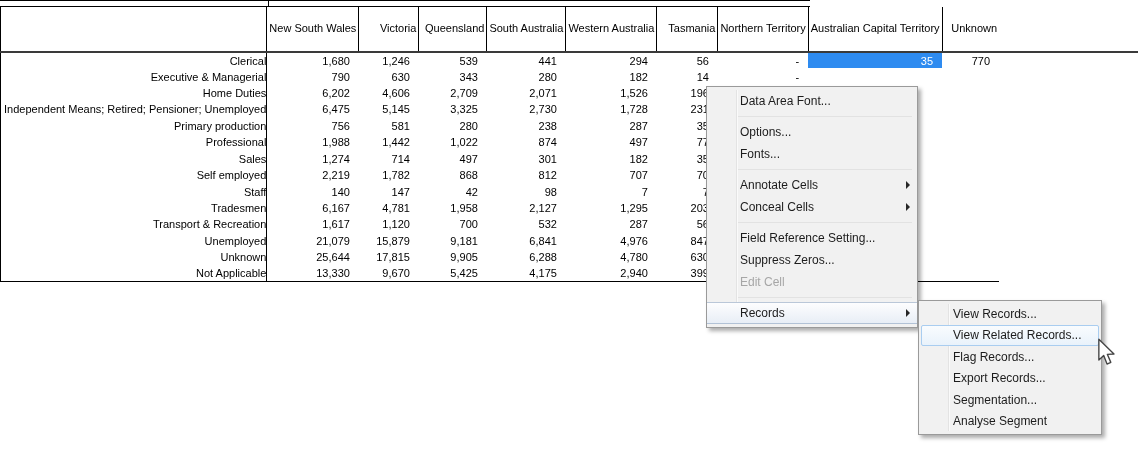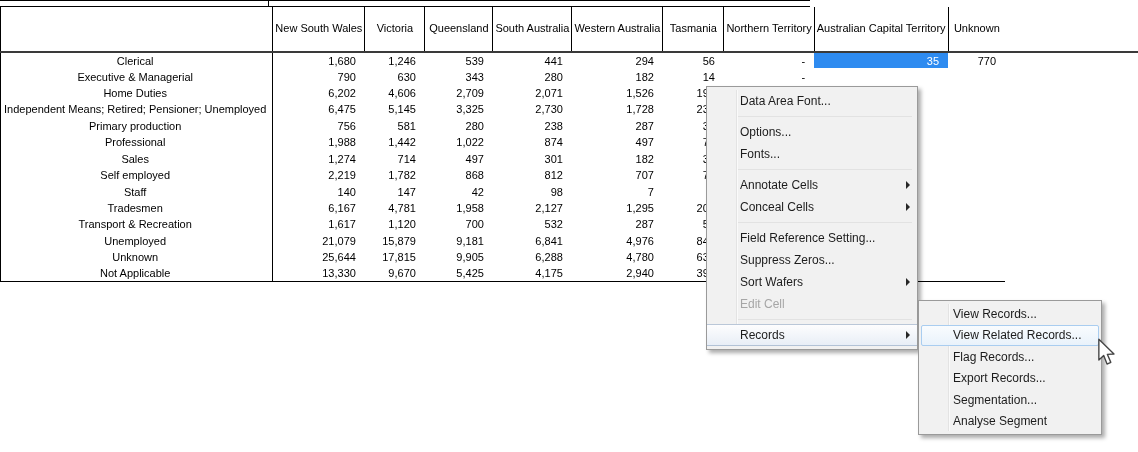--- a/index.html
+++ b/index.html
@@ -8,24 +8,24 @@
 
   
   .strip-line{position:absolute;left:0;width:810px;height:1px;background:#000;}
   .strip-tick{position:absolute;left:268px;top:0;width:1px;height:7px;background:#000;}
 
   
   table.xtab{position:absolute;left:0;top:7px;border-collapse:collapse;table-layout:fixed;
              border-left:1px solid #000;}
   table.xtab th,table.xtab td{font-weight:400;font-size:11px;color:#000;overflow:hidden;white-space:nowrap;}
   table.xtab thead th{height:44px;border-bottom:2px solid #3a3a3a;border-left:1px solid #000;
-                      text-align:center;vertical-align:middle;line-height:1.25;padding:0 2px;margin-left:18px;}
+                      text-align:right;vertical-align:middle;line-height:1.25;padding:0 2px;margin-left:18px;}
   table.xtab thead th.corner{border-left:none;}
   table.xtab tbody tr{height:16.43px;}
-  table.xtab tbody th.rowlabel{text-align:center;padding:0 6px 0 3px;border-right:1px solid #000;}
+  table.xtab tbody th.rowlabel{text-align:right;padding:0 0 0 3px;border-right:1px solid #000;}
   table.xtab tbody td{text-align:right;padding:0 9px 0 0;}
   table.xtab tbody tr:last-child th,table.xtab tbody tr:last-child td{border-bottom:1px solid #000;}
   table.xtab td.sel{color:#fff;}
   .hdr-line-ext{position:absolute;left:812px;top:51px;width:326px;height:2px;background:#3a3a3a;}
 
   
   .menu{position:absolute;background:#f1f1f1;border:1px solid #9a9a9a;
         box-shadow:3px 3px 4px rgba(0,0,0,0.33);box-sizing:border-box;padding:3px 0;}
   .menu::before{content:"";position:absolute;left:29px;top:3px;bottom:3px;width:1px;background:#e3e3e3;}
   .menu::after{content:"";position:absolute;left:30px;top:3px;bottom:3px;width:1px;background:#fafafa;}
@@ -274,24 +274,20 @@
         <span>Conceal Cells</span>
         <span class="arrow"></span>
       </div>
       <div class="msep"></div>
       <div class="mitem">
         <span>Field Reference Setting...</span>
       </div>
       <div class="mitem">
         <span>Suppress Zeros...</span>
       </div>
-      <div class="mitem">
-        <span>Sort Wafers</span>
-        <span class="arrow"></span>
-      </div>
       <div class="mitem dis">
         <span>Edit Cell</span>
       </div>
       <div class="msep"></div>
       <div class="mitem hl-rec">
         <span>Records</span>
         <span class="arrow"></span>
       </div>
     </div>
 

